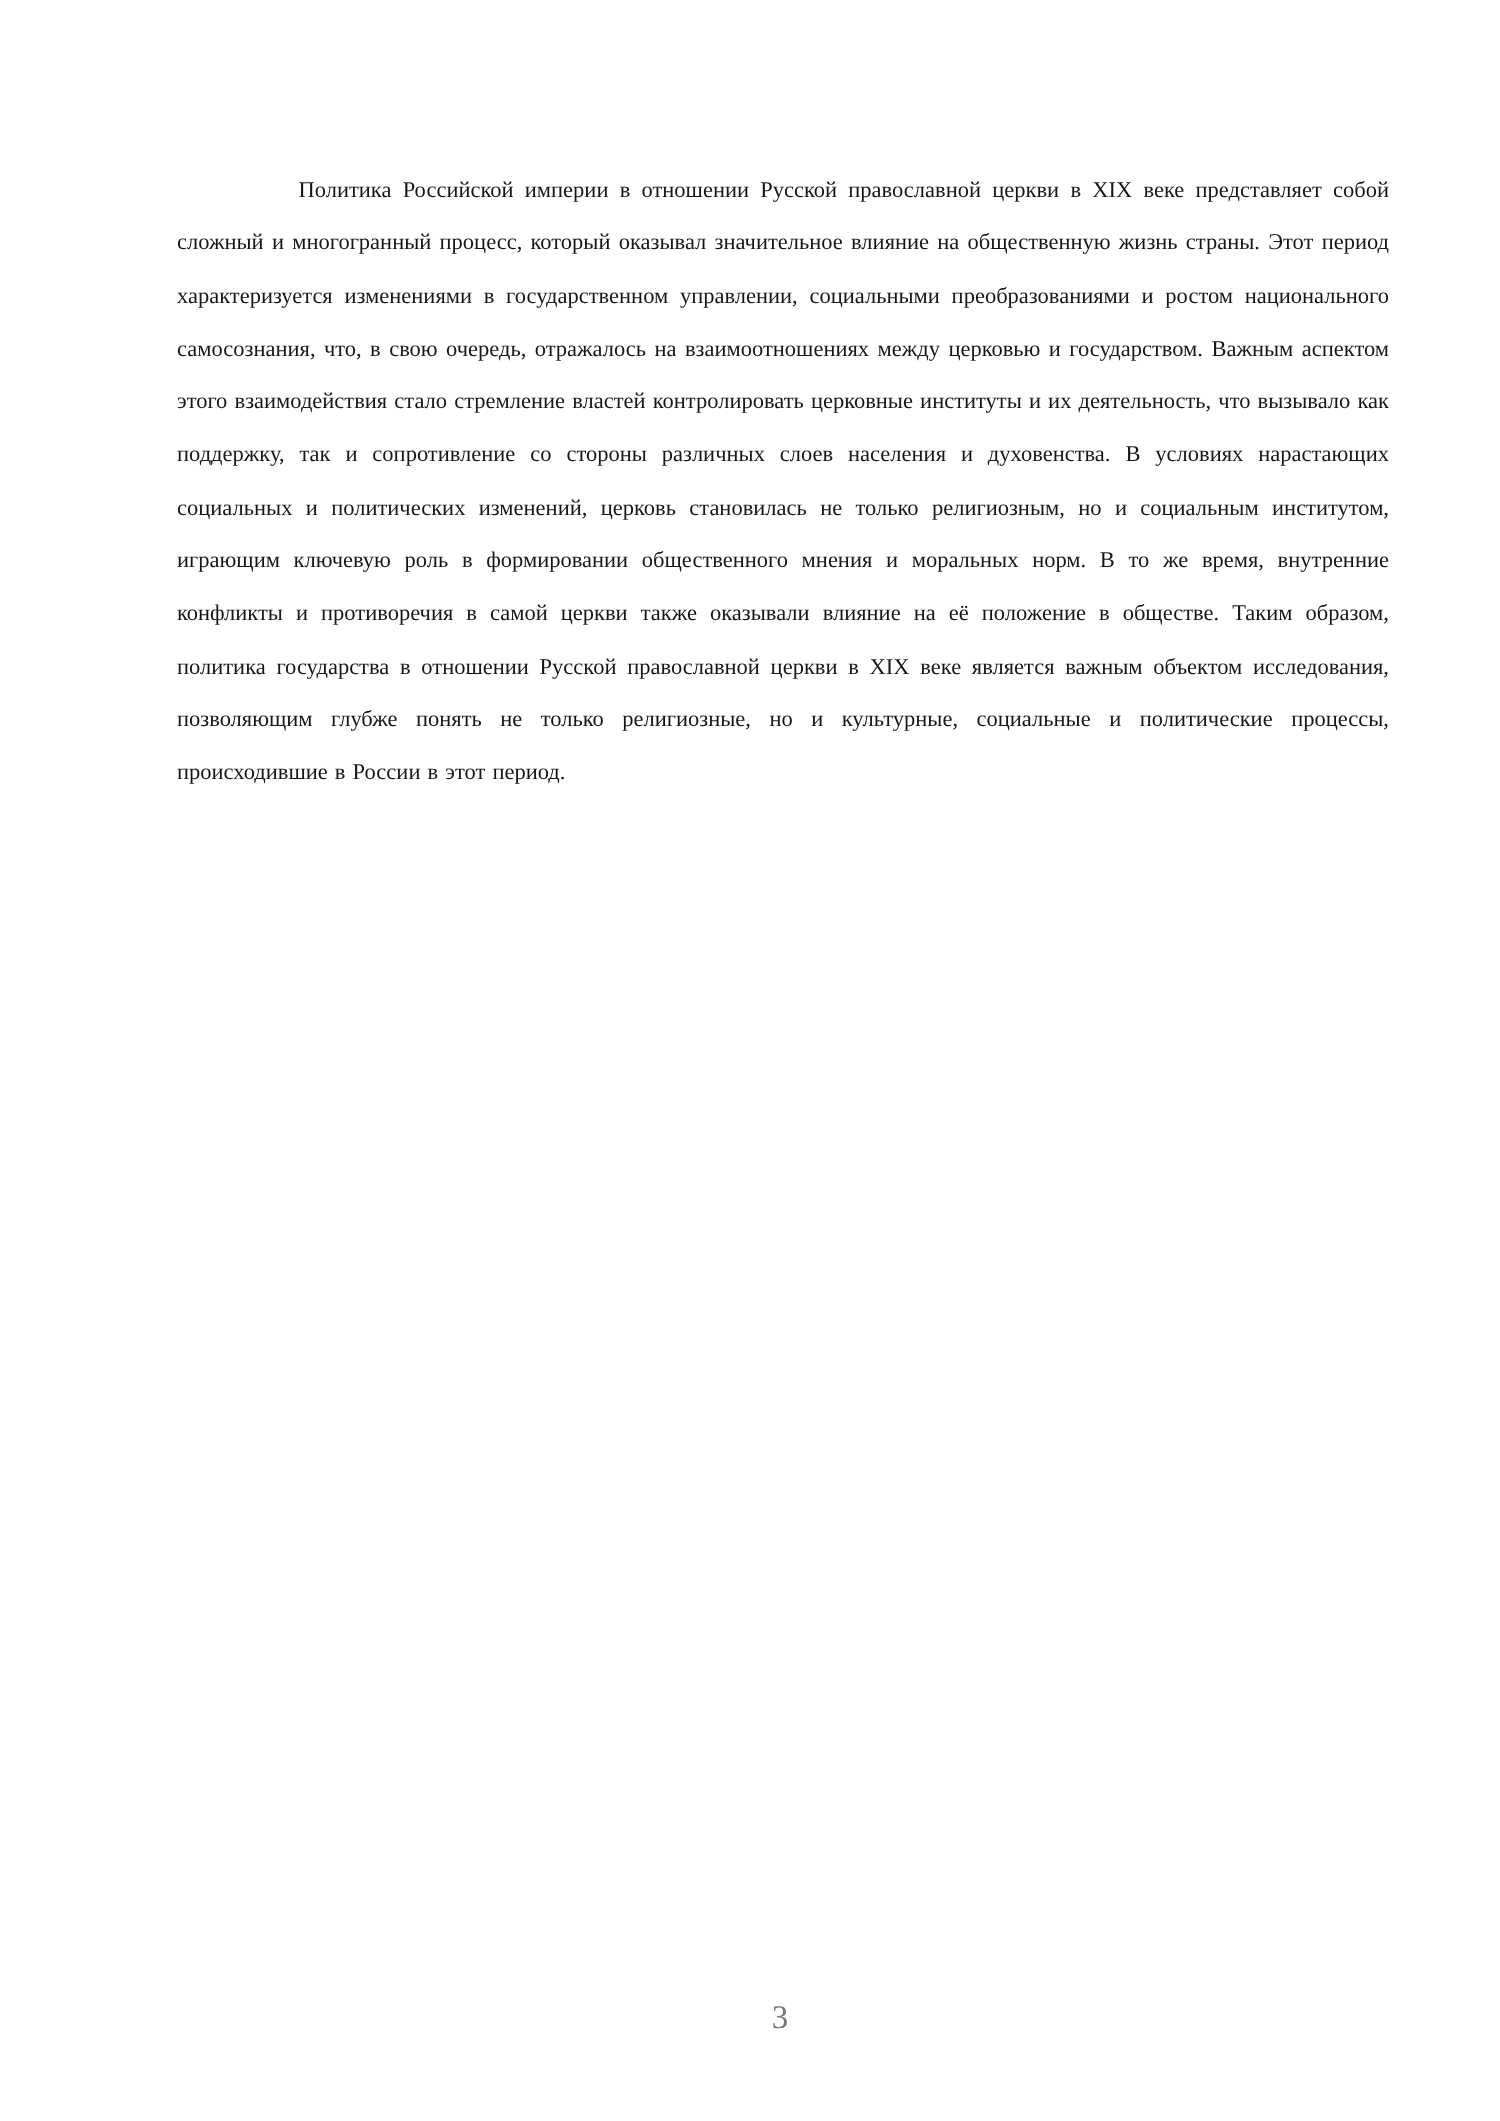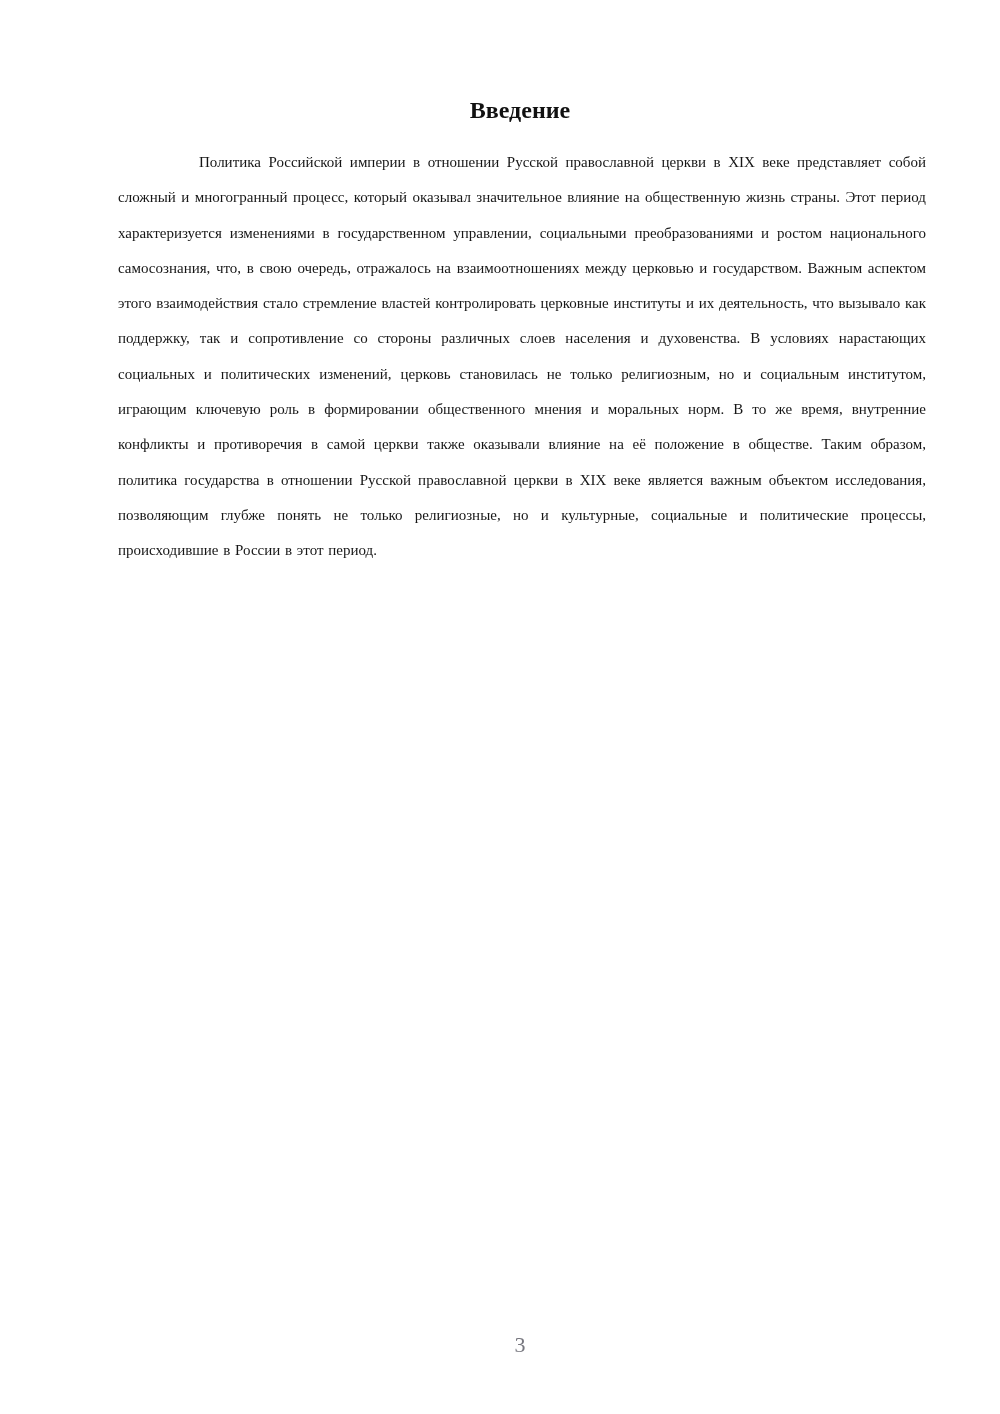--- a/index.html
+++ b/index.html
@@ -50,17 +50,16 @@
     text-align: center;
     font-size: 22px;
     line-height: 30px;
   }
 </style>
 </head>
 <body>
 
 <div class="page" style="background: rgb(255, 255, 255);">
   <div class="content">
-    <h1 class="doc-title" style="color: rgb(17, 17, 17);">Введение</h1>
     <p class="doc-paragraph" style="color: rgb(22, 22, 22);">Политика Российской империи в отношении Русской православной церкви в XIX веке представляет собой сложный и многогранный процесс, который оказывал значительное влияние на общественную жизнь страны. Этот период характеризуется изменениями в государственном управлении, социальными преобразованиями и ростом национального самосознания, что, в свою очередь, отражалось на взаимоотношениях между церковью и государством. Важным аспектом этого взаимодействия стало стремление властей контролировать церковные институты и их деятельность, что вызывало как поддержку, так и сопротивление со стороны различных слоев населения и духовенства. В условиях нарастающих социальных и политических изменений, церковь становилась не только религиозным, но и социальным институтом, играющим ключевую роль в формировании общественного мнения и моральных норм. В то же время, внутренние конфликты и противоречия в самой церкви также оказывали влияние на её положение в обществе. Таким образом, политика государства в отношении Русской православной церкви в XIX веке является важным объектом исследования, позволяющим глубже понять не только религиозные, но и культурные, социальные и политические процессы, происходившие в России в этот период.</p>
   </div>
   <div class="page-number" style="color: rgb(119, 119, 127);">3</div>
 </div>
 
 </body></html>

